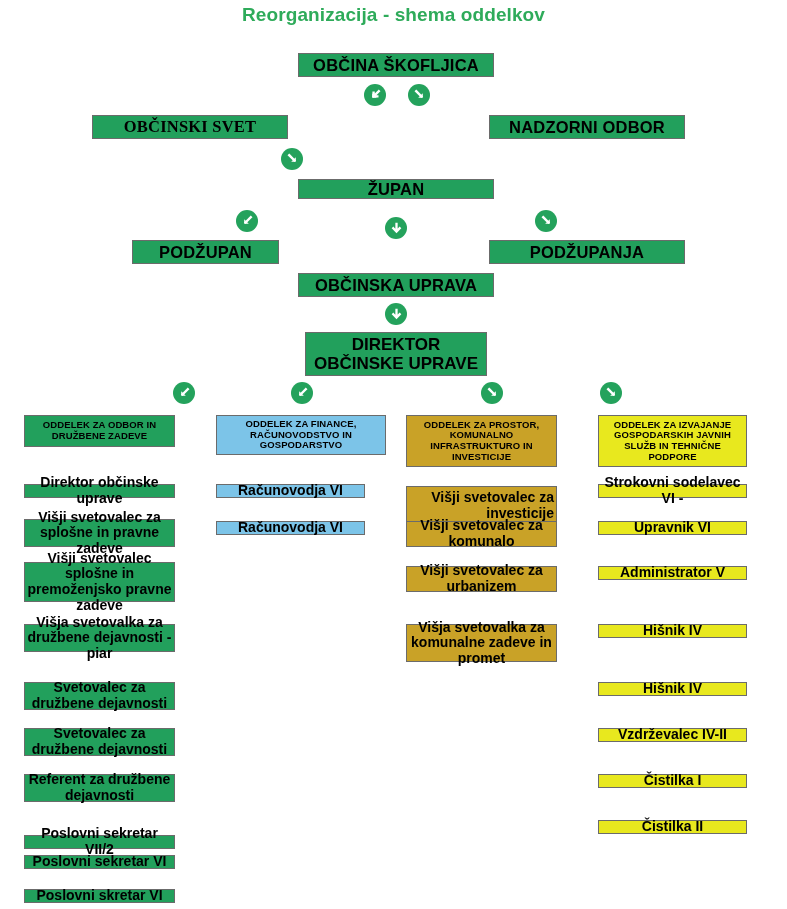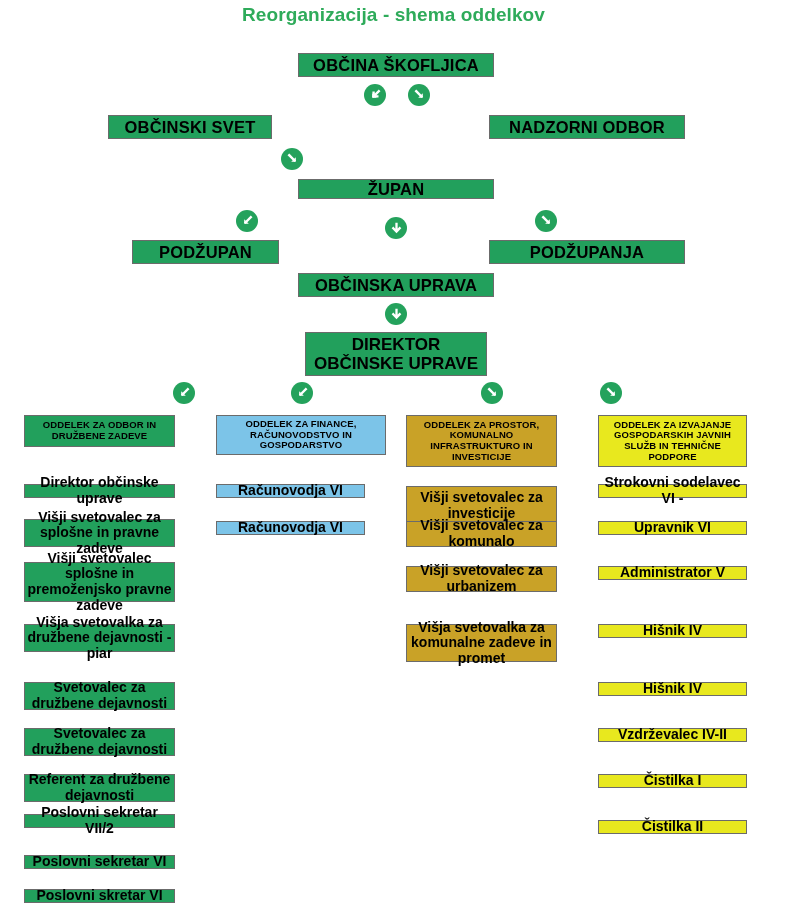--- a/index.html
+++ b/index.html
@@ -86,21 +86,21 @@
       <path d="M3.2 8.8 L3.2 4.2 L7.8 8.8 Z" fill="#ffffff"></path>
     </svg>
   </div>
   <div class="arrow" style="left:408px; top:84px;">
     <svg width="13" height="13" viewBox="0 0 13 13" aria-hidden="true">
       <path d="M9.8 8.8 L9.8 4.2 L5.2 8.8 Z" fill="#ffffff"></path>
       <path d="M3.2 2.2 L8.4 7.4" stroke="#ffffff" stroke-width="2.4" fill="none" stroke-linecap="square"></path>
     </svg>
   </div>
 
-  <div class="node green banner" style="left:108px; top:115px; width:164px; height:24px;">OBČINSKI SVET</div>
+  <div class="node green banner" style="left:92px; top:115px; width:196px; height:24px;font-family:Liberation Serif, serif;">OBČINSKI SVET</div>
   <div class="node green banner" style="left:489px; top:115px; width:196px; height:24px;">NADZORNI ODBOR</div>
 
   <div class="arrow" style="left:281px; top:148px;">
     <svg width="13" height="13" viewBox="0 0 13 13" aria-hidden="true">
       <path d="M9.8 8.8 L9.8 4.2 L5.2 8.8 Z" fill="#ffffff"></path>
       <path d="M3.2 2.2 L8.4 7.4" stroke="#ffffff" stroke-width="2.4" fill="none" stroke-linecap="square"></path>
     </svg>
   </div>
 
   <div class="node green banner" style="left:298px; top:179px; width:196px; height:20px;">ŽUPAN</div>
@@ -166,32 +166,32 @@
 
   <div class="node green dept" style="left:24px; top:415px; width:151px; height:32px;">ODDELEK ZA ODBOR IN DRUŽBENE ZADEVE</div>
 
   <div class="node green role" style="left:24px; top:484px; width:151px; height:14px;">Direktor občinske uprave</div>
   <div class="node green role" style="left:24px; top:519px; width:151px; height:28px;">Višji svetovalec za splošne in pravne zadeve</div>
   <div class="node green role" style="left:24px; top:562px; width:151px; height:40px;">Višji svetovalec splošne in premoženjsko pravne zadeve</div>
   <div class="node green role" style="left:24px; top:624px; width:151px; height:28px;">Višja svetovalka za družbene dejavnosti - piar</div>
   <div class="node green role" style="left:24px; top:682px; width:151px; height:28px;">Svetovalec za družbene dejavnosti</div>
   <div class="node green role" style="left:24px; top:728px; width:151px; height:28px;">Svetovalec za družbene dejavnosti</div>
   <div class="node green role" style="left:24px; top:774px; width:151px; height:28px;">Referent za družbene dejavnosti</div>
-  <div class="node green role" style="left:24px; top:814px; width:151px; height:14px;">Poslovni sekretar VII/2</div>
+  <div class="node green role" style="left:24px; top:835px; width:151px; height:14px;">Poslovni sekretar VII/2</div>
   <div class="node green role" style="left:24px; top:855px; width:151px; height:14px;">Poslovni sekretar VI</div>
   <div class="node green role" style="left:24px; top:889px; width:151px; height:14px;">Poslovni skretar VI</div>
 
   <div class="node blue dept" style="left:216px; top:415px; width:170px; height:40px;">ODDELEK ZA FINANCE, RAČUNOVODSTVO IN GOSPODARSTVO</div>
 
   <div class="node blue role" style="left:216px; top:484px; width:149px; height:14px;">Računovodja VI</div>
   <div class="node blue role" style="left:216px; top:521px; width:149px; height:14px;">Računovodja VI</div>
 
   <div class="node gold dept" style="left:406px; top:415px; width:151px; height:52px;">ODDELEK ZA PROSTOR, KOMUNALNO INFRASTRUKTURO IN INVESTICIJE</div>
 
-  <div class="node gold role" style="left:406px; top:486px; width:151px; height:40px;">Višji svetovalec za investicije</div>
+  <div class="node gold role" style="left:406px; top:486px; width:151px; height:40px;text-align:right;">Višji svetovalec za investicije</div>
   <div class="node gold role" style="left:406px; top:521px; width:151px; height:26px;">Višji svetovalec za komunalo</div>
   <div class="node gold role" style="left:406px; top:566px; width:151px; height:26px;">Višji svetovalec za urbanizem</div>
   <div class="node gold role" style="left:406px; top:624px; width:151px; height:38px;">Višja svetovalka za komunalne zadeve in promet</div>
 
   <div class="node yellow dept" style="left:598px; top:415px; width:149px; height:52px;">ODDELEK ZA IZVAJANJE GOSPODARSKIH JAVNIH SLUŽB IN TEHNIČNE PODPORE</div>
 
   <div class="node yellow role" style="left:598px; top:484px; width:149px; height:14px;">Strokovni sodelavec VI -</div>
   <div class="node yellow role" style="left:598px; top:521px; width:149px; height:14px;">Upravnik VI</div>
   <div class="node yellow role" style="left:598px; top:566px; width:149px; height:14px;">Administrator V</div>
   <div class="node yellow role" style="left:598px; top:624px; width:149px; height:14px;">Hišnik IV</div>

